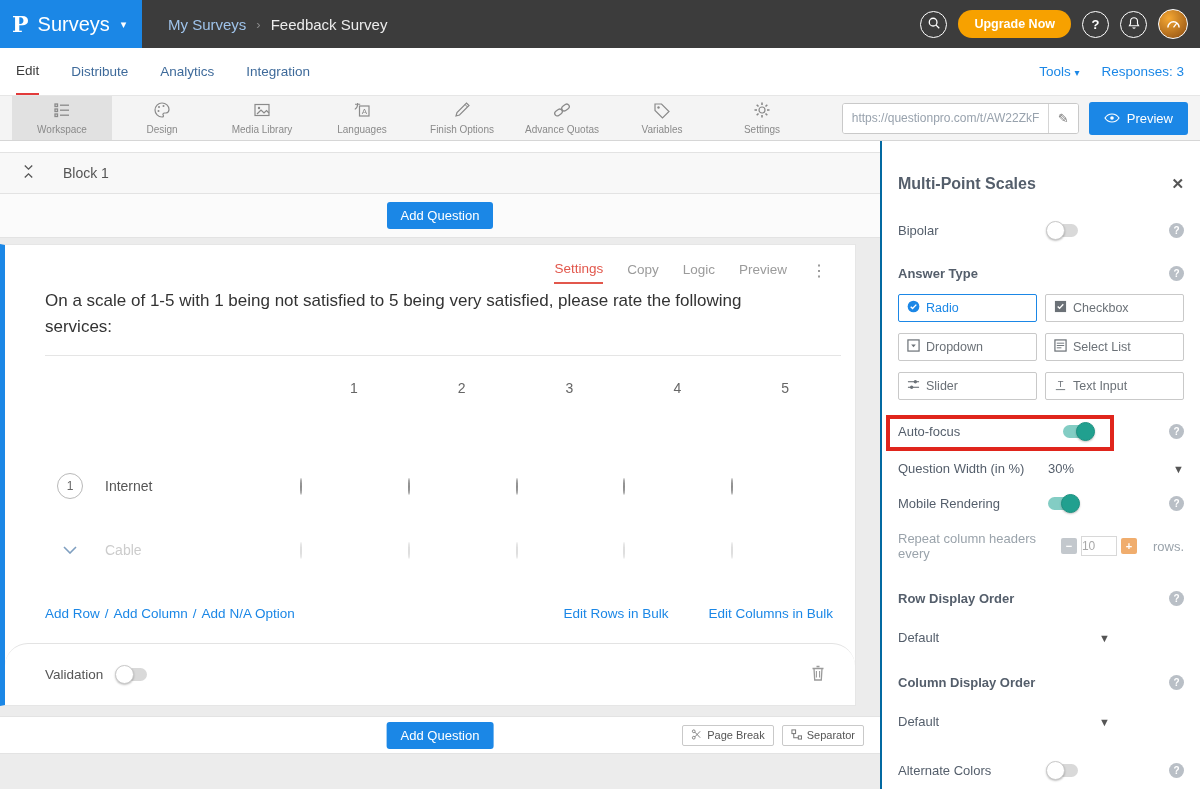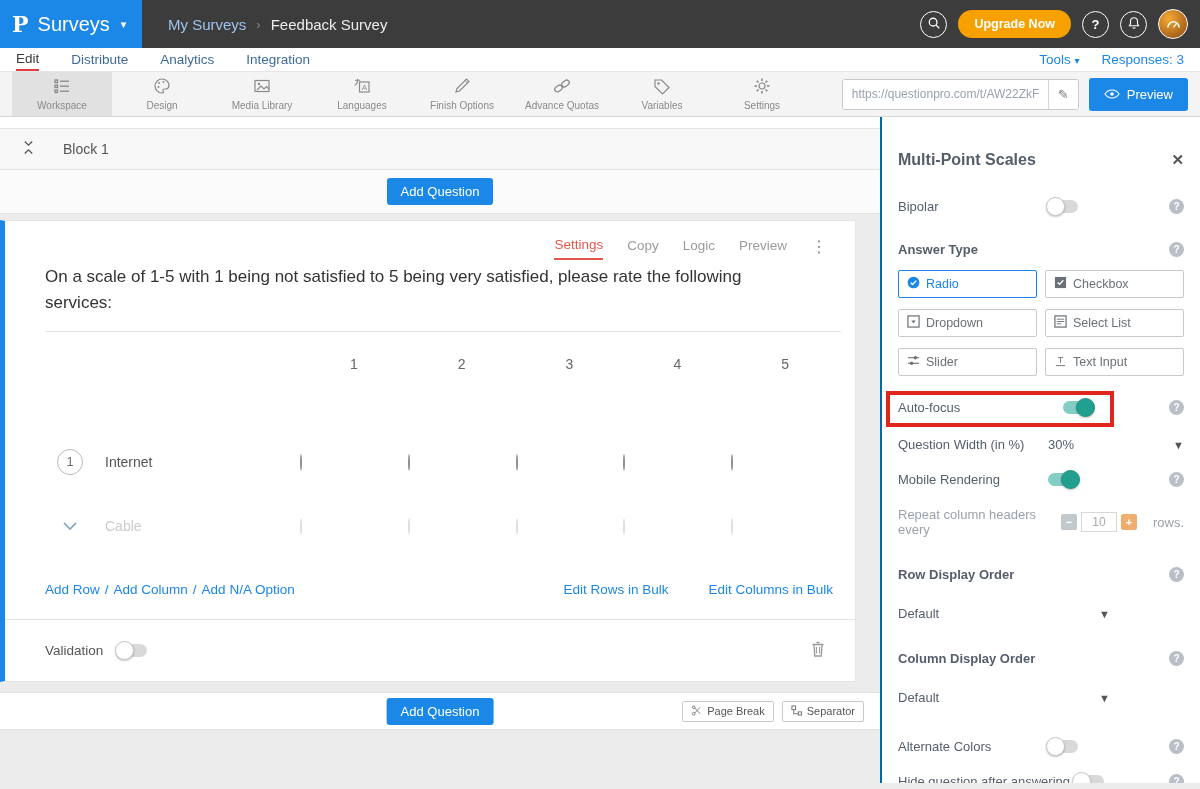--- a/index.html
+++ b/index.html
@@ -15,21 +15,21 @@
   .breadcrumb { display:flex; align-items:center; gap:10px; margin-left:26px; font-size:15px; }
   .bc-parent { color:#9fc3ea; cursor:pointer; }
   .bc-sep { color:#8a8a8a; font-size:13px; }
   .bc-current { color:#ececec; }
   .topbar-right { margin-left:auto; display:flex; align-items:center; gap:11px; padding-right:12px; }
   .circle-btn { width:27px; height:27px; border:1.6px solid #fff; border-radius:50%; display:flex; align-items:center; justify-content:center; color:#fff; font-size:13px; font-weight:bold; cursor:pointer; }
   .upgrade-btn { background:#f7a100; color:#fff; border:none; border-radius:15px; height:28px; padding:0 16px; font-size:12.5px; font-weight:bold; cursor:pointer; }
   .avatar { width:30px; height:30px; border-radius:50%; background:radial-gradient(circle at 35% 30%, #f6a832, #8a4b12); border:1.5px solid #fff; display:flex; align-items:center; justify-content:center; cursor:pointer; }
 
   
-  .navrow { height:24px; background:#fff; border-bottom:1px solid #e6e6e6; display:flex; align-items:stretch; padding:0 16px; font-size:13.5px; }
+  .navrow { height:48px; background:#fff; border-bottom:1px solid #e6e6e6; display:flex; align-items:stretch; padding:0 16px; font-size:13.5px; }
   .nav-tab { display:flex; align-items:center; margin-right:32px; cursor:pointer; color:#3e6a9a; }
   .nav-tab.active { color:#3b3b3b; border-bottom:2px solid #e23b3b; }
   .navrow-right { margin-left:auto; display:flex; align-items:center; gap:22px; color:#1b87e6; }
   .tools-link { cursor:pointer; }
   .tools-caret { font-size:10px; }
 
   
   .toolbar { height:45px; background:#f4f4f4; border-bottom:1px solid #d6d6d6; display:flex; align-items:stretch; padding-left:12px; }
   .tb-item { width:100px; display:flex; flex-direction:column; align-items:center; justify-content:center; gap:3px; color:#8a8a8a; font-size:10px; cursor:pointer; }
   .tb-item.active { background:#e1e1e1; }
@@ -69,21 +69,21 @@
   .row-num { width:26px; height:26px; border:1px solid #b9b9b9; border-radius:50%; display:flex; align-items:center; justify-content:center; font-size:12px; color:#666; flex:none; }
   .row-label { font-size:14px; color:#555; cursor:pointer; }
   .radio { width:15px; height:15px; border:1.5px solid #8f8f8f; border-radius:50%; margin:0 auto; cursor:pointer; }
   .m-row.faded .row-label { color:#cccccc; }
   .m-row.faded .radio { border-color:#dedede; }
   .chev-cell { width:26px; display:flex; justify-content:center; flex:none; }
   .links-row { display:flex; align-items:center; padding:24px 22px 22px 40px; font-size:13.5px; color:#1b87e6; }
   .link { cursor:pointer; }
   .link-sep { margin:0 5px; }
   .links-right { margin-left:auto; display:flex; gap:40px; }
-  .validation-row { border-top:1px solid #e3e3e3; display:flex; align-items:center; padding:0 30px 0 40px; height:62px; font-size:13.5px; color:#555; }
+  .validation-row { border-top:1px solid #e3e3e3; display:flex; align-items:center; padding:0 30px 0 40px; height:62px; font-size:13.5px; color:#555;border-radius:23px; }
   .trash-btn { margin-left:auto; cursor:pointer; display:flex; }
 
   
   .footer-row { margin-top:10px; background:#fff; border-top:1px solid #e3e3e3; border-bottom:1px solid #e3e3e3; height:38px; display:flex; align-items:center; position:relative; }
   .footer-center { position:absolute; left:50%; transform:translateX(-50%); }
   .footer-right { margin-left:auto; display:flex; gap:8px; padding-right:16px; }
   .mini-btn { border:1px solid #c9c9c9; background:#fff; border-radius:2px; font-size:11px; color:#555; padding:3px 8px; display:flex; align-items:center; gap:5px; cursor:pointer; }
 
   
   .toggle { width:30px; height:13px; border-radius:7px; background:#d9d9d9; position:relative; cursor:pointer; flex:none; }
@@ -100,21 +100,21 @@
   .sb-row .lbl { min-width:150px; }
   .q-help { width:15px; height:15px; border-radius:50%; background:#b9bfc6; color:#fff; font-size:10px; font-weight:bold; display:flex; align-items:center; justify-content:center; margin-left:auto; cursor:pointer; flex:none; }
   .ans-grid { display:grid; grid-template-columns:1fr 1fr; gap:11px 8px; margin-top:13px; }
   .ans-btn { height:28px; border:1px solid #c9c9c9; border-radius:2px; background:#fff; display:flex; align-items:center; gap:6px; padding:0 8px; font-size:12.5px; color:#6b7177; cursor:pointer; }
   .ans-btn.selected { border-color:#1b87e6; color:#1b87e6; }
   .annotation-rect { position:absolute; left:-12px; top:-9px; width:228px; height:36px; border:4px solid #e0251c; pointer-events:none; z-index:5; }
   .stepper { display:flex; align-items:center; margin-left:10px; }
   .step-btn { width:16px; height:16px; border:none; border-radius:2px; color:#fff; font-size:11px; font-weight:bold; display:flex; align-items:center; justify-content:center; cursor:pointer; }
   .step-minus { background:#c3c8cd; }
   .step-plus { background:#f0ad6d; }
-  .step-input { width:36px; height:20px; border:1px solid #d8d8d8; text-align:center; font-size:12px; color:#a8a8a8; margin:0 4px; font-family:"Liberation Sans",sans-serif; }
+  .step-input { width:36px; height:20px; border:1px solid #d8d8d8; font-size:12px; color:#a8a8a8; margin:0 4px; font-family:"Liberation Sans",sans-serif; }
   .sb-select { display:flex; align-items:center; justify-content:space-between; width:212px; font-size:13px; color:#545e6b; cursor:pointer; }
   .sel-caret { font-size:11px; color:#555; }
   .dim { color:#9aa3ab; }
   .w-caret { margin-left:auto; font-size:11px; color:#555; cursor:pointer; }
 </style>
 </head>
 <body>
 
 <header class="topbar">
   <div class="logo-area">

